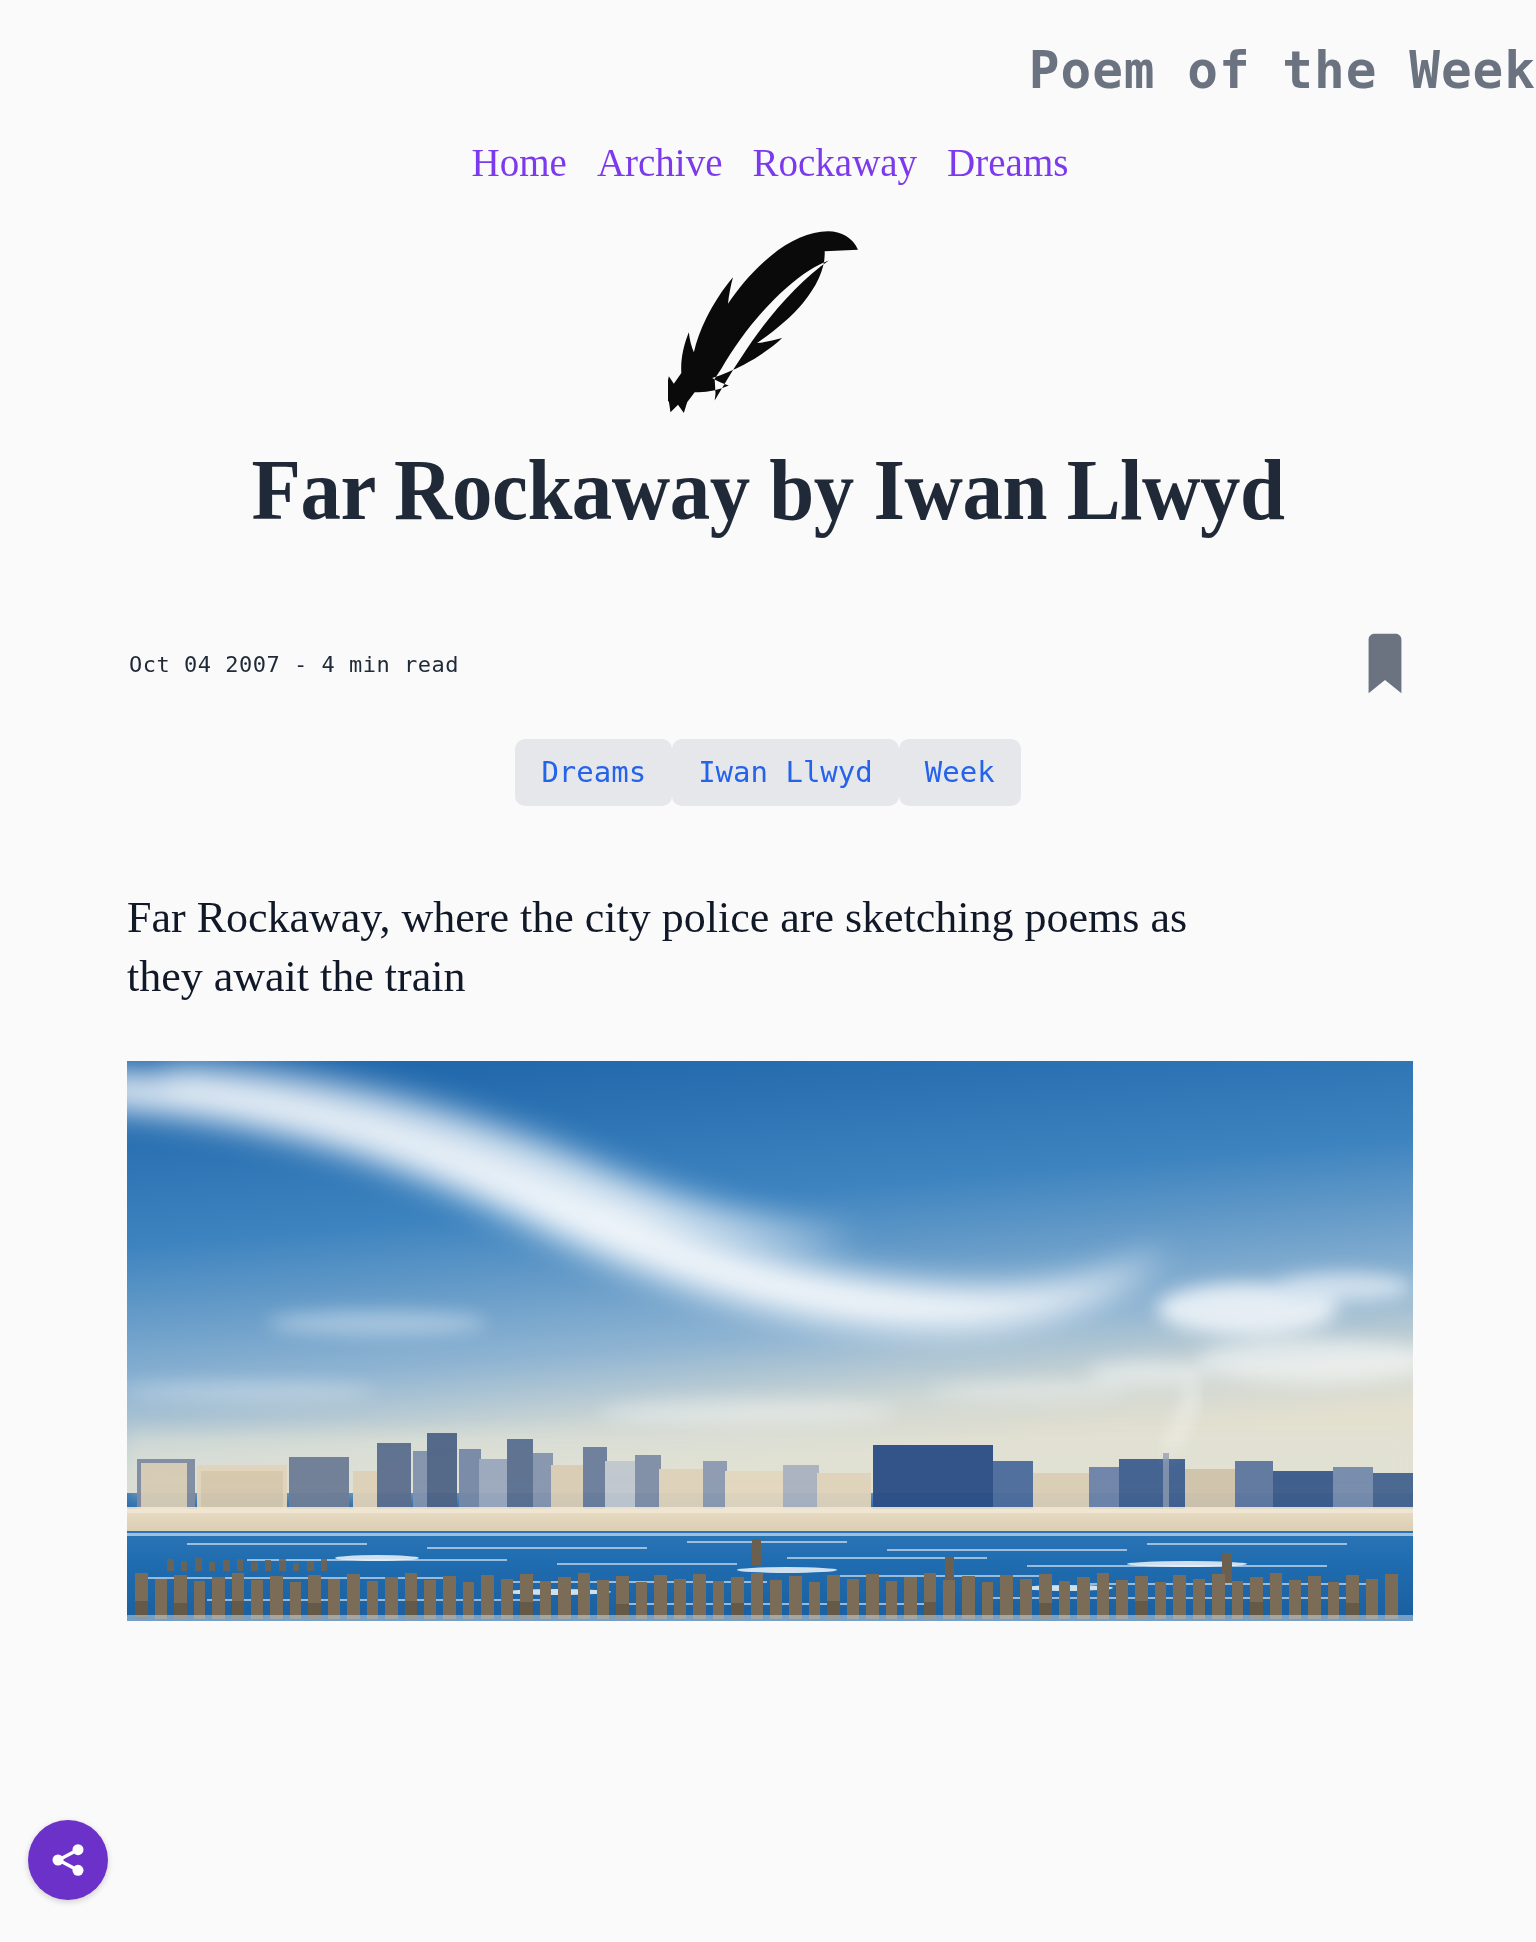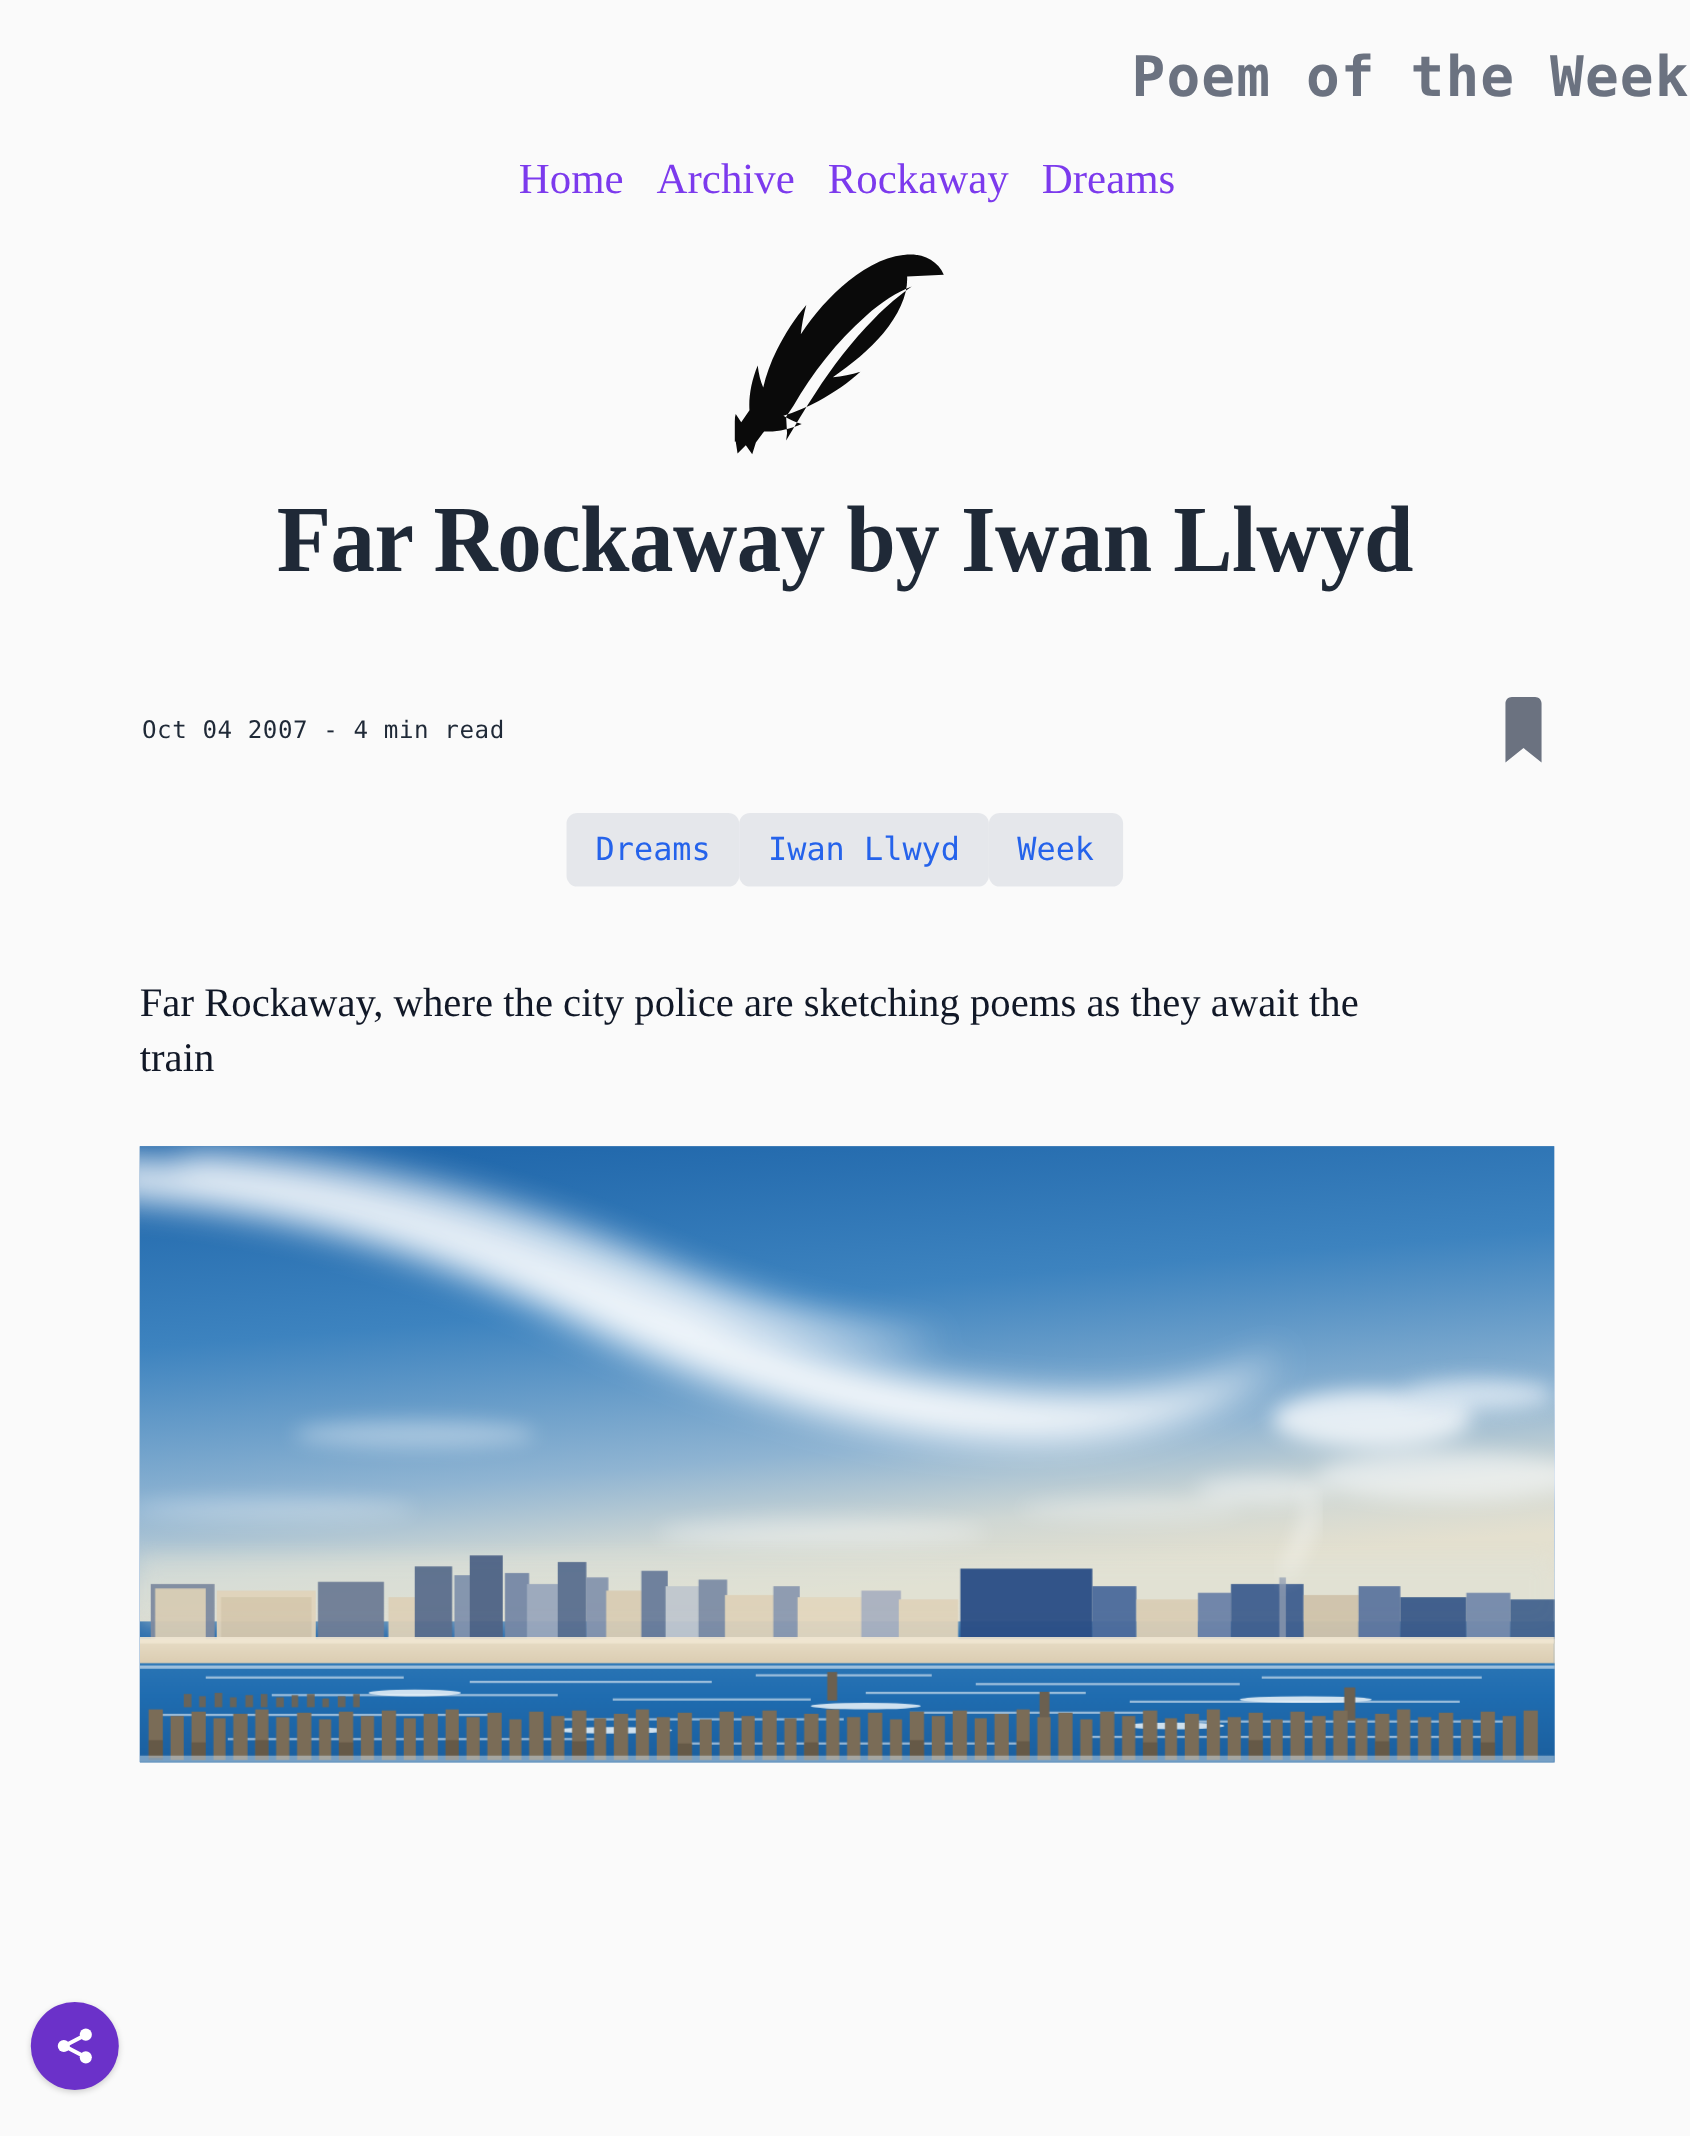--- a/index.html
+++ b/index.html
@@ -125,21 +125,21 @@
     font-size: 29px;
     color: #2563eb;
     text-decoration: none;
     line-height: 1;
     display: inline-block;
     letter-spacing: 0px;
   }
 
   .excerpt {
     font-family: "Liberation Serif", serif;
-    font-size: 37px;
+    font-size: 44px;
     line-height: 1.35;
     color: #111827;
     margin: 82px 0 0 0;
     max-width: 1120px;
   }
 
   .hero-figure {
     margin: 54px 0 0 0;
     width: 1286px;
   }

